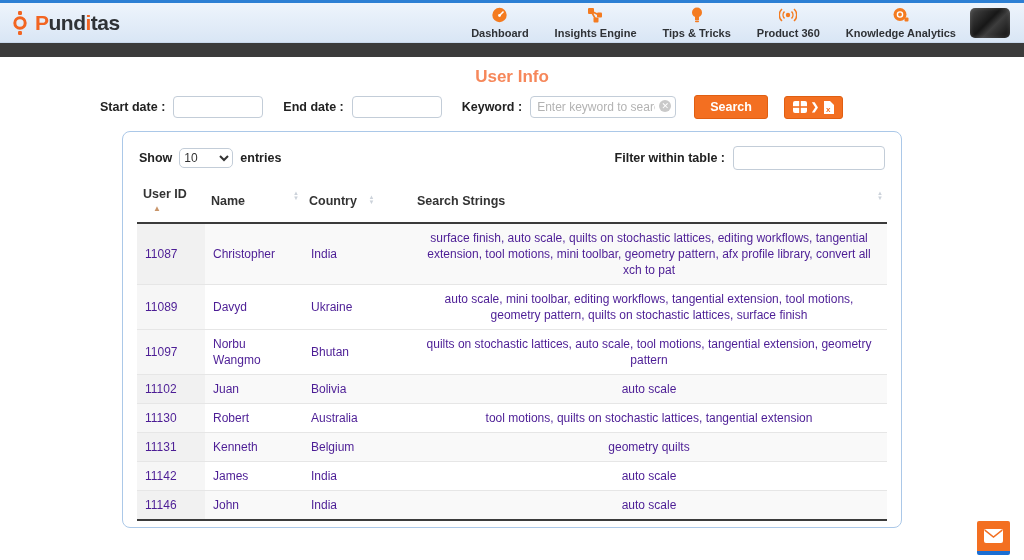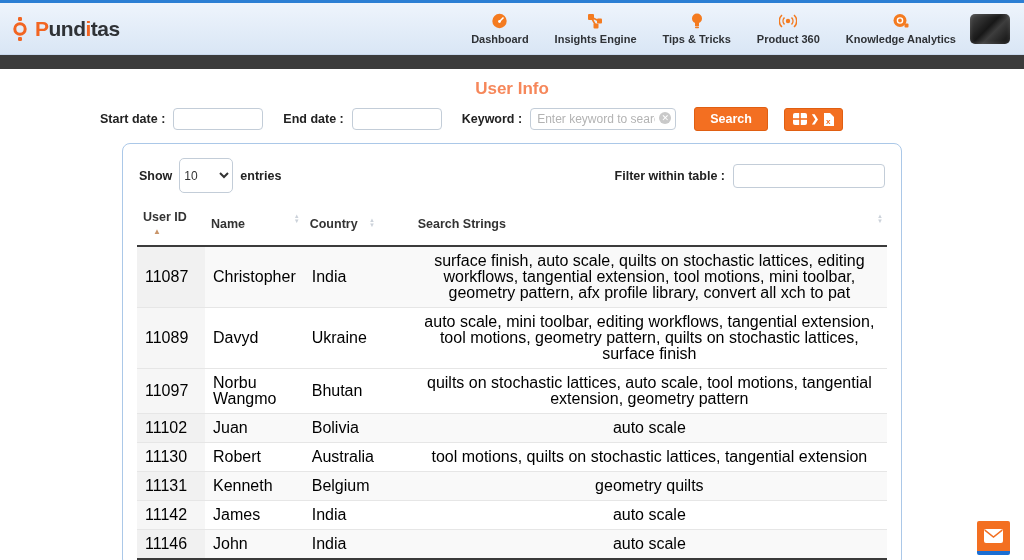--- a/index.html
+++ b/index.html
@@ -2,21 +2,21 @@
 <html><head>
 <meta charset="utf-8">
 <style>
   html,body{margin:0;padding:0;}
   body{font-family:"Liberation Sans", sans-serif; background:#fff;}
   .viewport{position:relative;width:1024px;height:560px;overflow:hidden;background:#fff;}
 
   
   .topline{height:3px;background:#2c7fd4;}
   .topbar{height:39px;background:linear-gradient(180deg,#eef4fc 0%,#d9e6f5 100%);
-          display:flex;align-items:center;padding:6px 10px;border-bottom:1px solid #c8d8ec;}
+          display:flex;align-items:center;padding:0 10px;border-bottom:1px solid #c8d8ec;}
   .logo{display:flex;align-items:center;gap:5px;cursor:pointer;}
   .logo-text{font-size:21px;font-weight:bold;letter-spacing:-0.5px;}
   .lg-orange{color:#f26522;}
   .lg-dark{color:#2f3236;}
   .topnav{margin-left:auto;display:flex;align-items:flex-end;gap:26px;padding-right:14px;}
   .nav-item{display:flex;flex-direction:column;align-items:center;gap:4px;cursor:pointer;}
   .nav-item .nav-label{font-size:11px;font-weight:bold;color:#2f3236;white-space:nowrap;}
   .nav-icon{height:16px;display:flex;align-items:center;justify-content:center;}
   .avatar{width:40px;height:30px;border-radius:5px;margin-right:4px;
           background:linear-gradient(135deg,#4a4a4a 0%,#171717 45%,#3d3d3d 60%,#0e0e0e 100%);
@@ -39,34 +39,34 @@
               font-size:12.5px;font-weight:bold;padding:4px 15px;cursor:pointer;margin-right:8px;}
   .export-btn{background:#f36f21;border:1px solid #e05f12;border-radius:3px;padding:3px 8px;
               display:flex;align-items:center;gap:4px;cursor:pointer;height:23px;box-sizing:border-box;}
   .export-chev{color:#fff;font-size:10px;font-weight:bold;line-height:1;}
 
   
   .card{width:780px;margin:12px auto 0;border:1px solid #abc8e8;border-radius:8px;
         padding:12px 14px 6px;box-sizing:border-box;background:#fff;}
   .card-controls{display:flex;align-items:center;font-size:12.5px;font-weight:bold;color:#222;
                  padding:2px 2px 12px;}
-  .show-select{margin:0 7px;width:54px;height:35px;border:1px solid #c3cdd8;border-radius:5px;
+  .show-select{margin:0 7px;width:54px;height:20px;border:1px solid #c3cdd8;border-radius:5px;
                font-size:12px;color:#333;background:#fff;}
   .filter-right{margin-left:auto;display:flex;align-items:center;gap:8px;}
   .filter-input{width:138px;height:22px;}
 
   table.grid{width:100%;border-collapse:collapse;}
   table.grid th{font-size:12.5px;font-weight:bold;color:#333;text-align:left;
                 padding:5px 6px 7px;border-bottom:2px solid #3b3b3b;cursor:pointer;position:relative;}
   th.col-strings-h{text-align:center;}
   .sort-asc{display:inline-block;margin-left:10px;font-size:8px;color:#c9956a;vertical-align:1px;}
   .sort-both{display:inline-block;margin-left:8px;vertical-align:1px;}
   .sort-both i{display:block;font-style:normal;font-size:6px;line-height:5px;color:#ccd2da;}
   .sort-abs{position:absolute;right:4px;top:9px;margin:0;}
-  table.grid td{font-size:16px;color:#000000;padding:6px 8px;border-top:1px solid #e6e6e6;
+  table.grid td{font-size:12px;color:#4c1d95;padding:6px 8px;border-top:1px solid #e6e6e6;
                 vertical-align:middle;line-height:16px;}
   table.grid tr.odd td{background:#f9f9f9;}
   table.grid td.col-id{background:rgba(0,0,0,0.035);width:52px;}
   table.grid tr.odd td.col-id{background:#f1f1f1;}
   table.grid td.col-name{width:82px;}
   table.grid td.col-country{width:92px;}
   table.grid td.col-strings{text-align:center;}
   table.grid tr:last-child td{border-bottom:2px solid #3b3b3b;}
 
   

